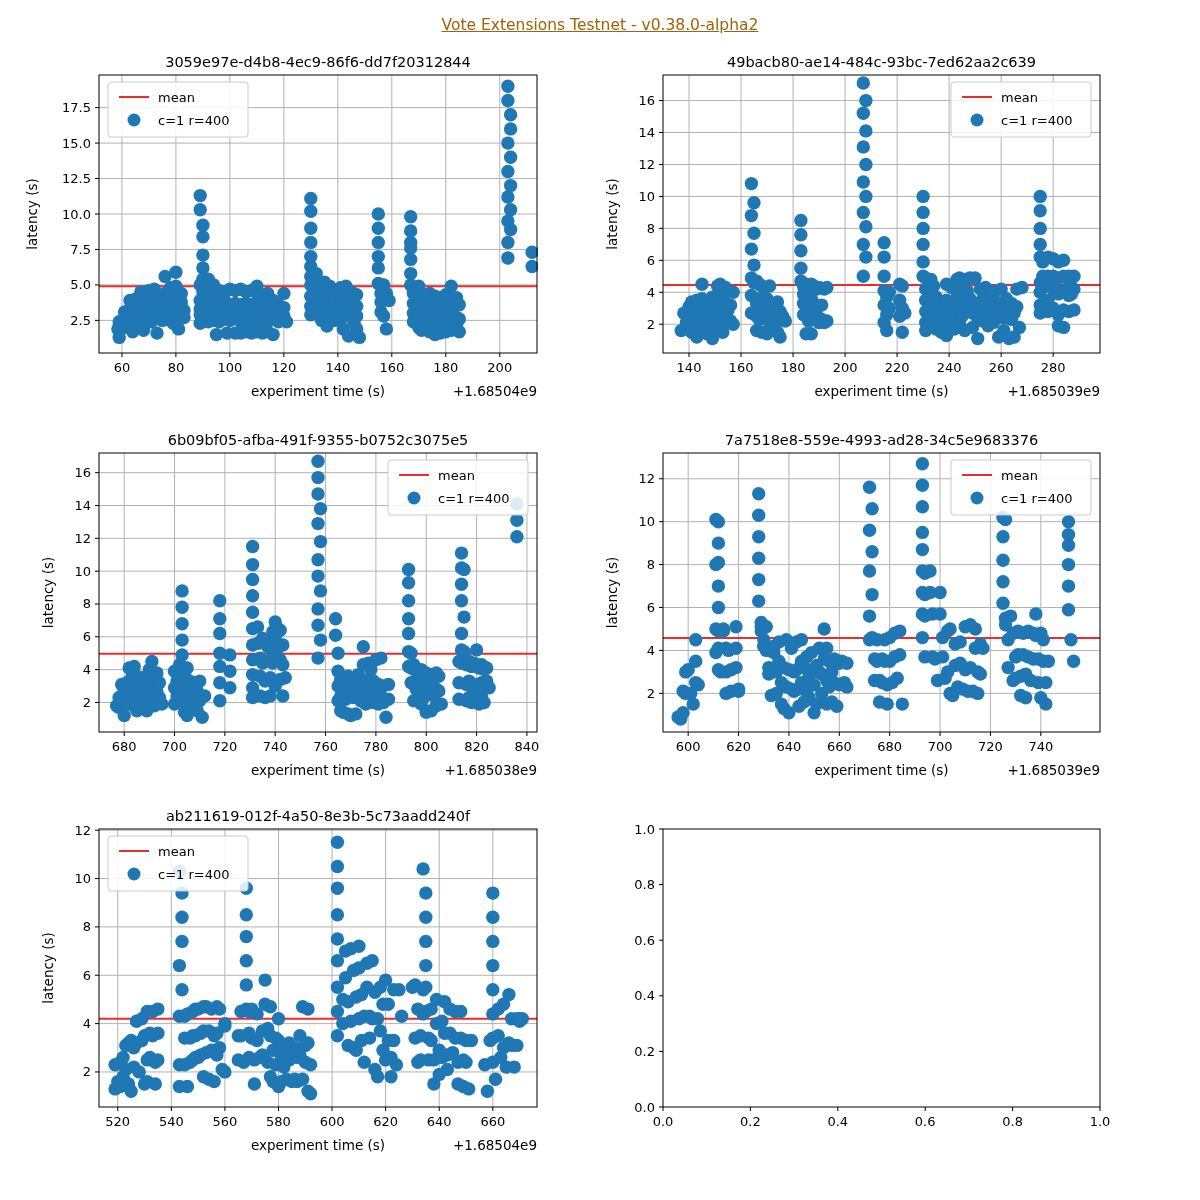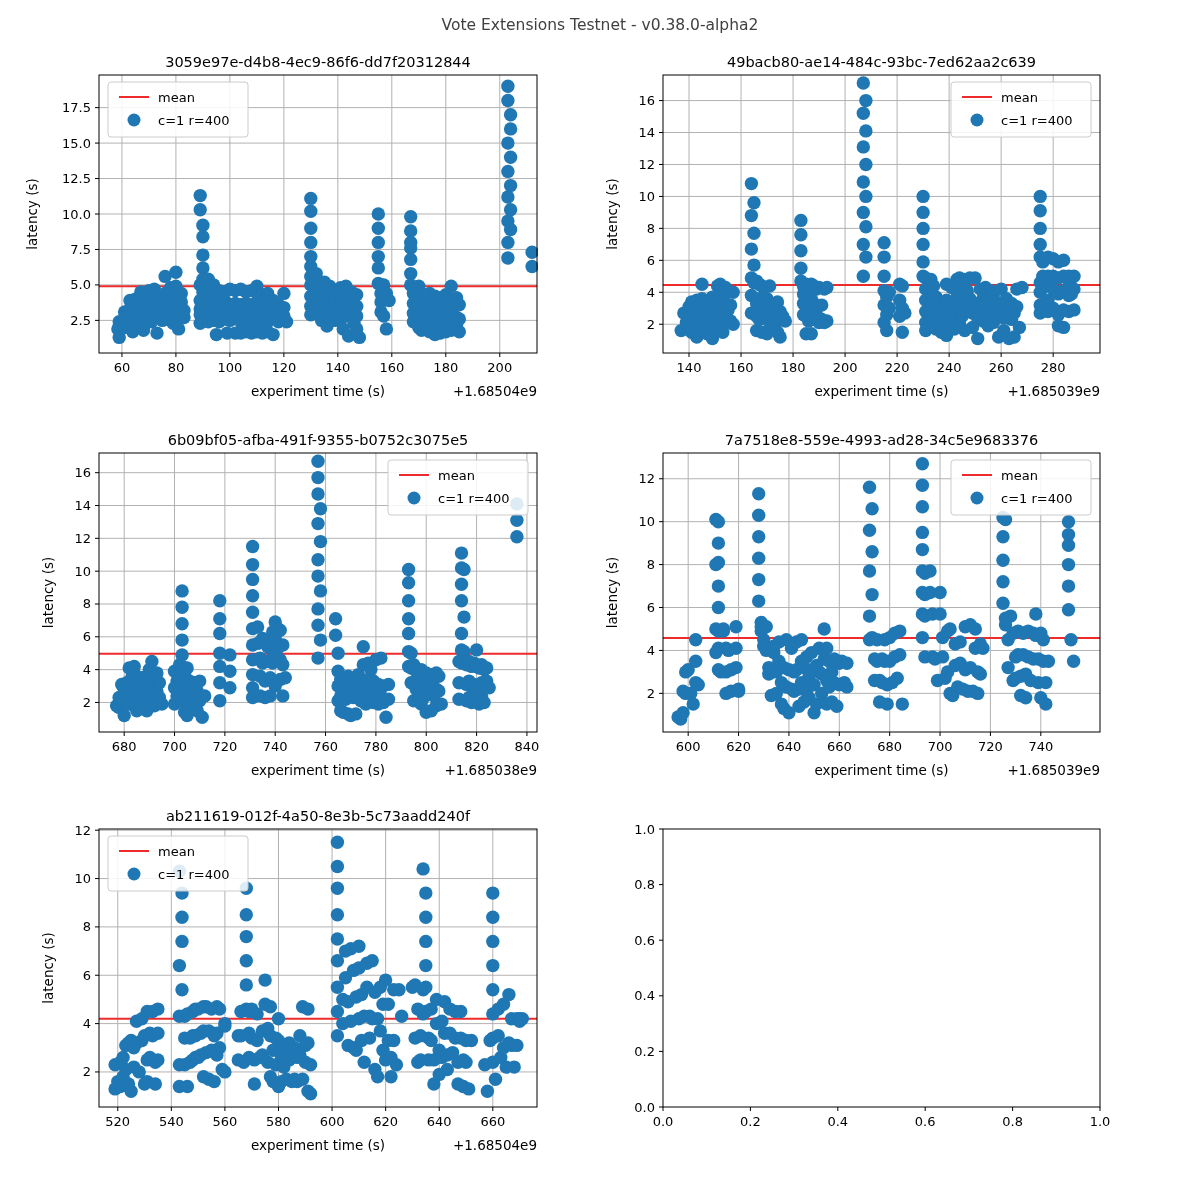--- a/index.html
+++ b/index.html
@@ -1,18 +1,18 @@
 <!DOCTYPE html>
 <html><head>
 <meta charset="utf-8">
 <style>
   html,body{margin:0;padding:0;background:#ffffff;}
   body{width:1200px;height:1200px;position:relative;font-family:"DejaVu Sans",sans-serif;color:#000;}
   #figure{position:absolute;inset:0;background:#fff;}
-  #suptitle{position:absolute;top:16px;left:0;width:1200px;text-align:center;font-size:15.5px;color:#404040;}
+  #suptitle{position:absolute;top:16px;left:0;width:1200px;text-align:center;font-size:15.5px;color:#a16207;text-decoration:underline;}
   svg{position:absolute;top:0;left:0;font-family:"DejaVu Sans",sans-serif;}
 </style>
 </head>
 <body>
 
 <div id="figure">
   <div id="suptitle">Vote Extensions Testnet - v0.38.0-alpha2</div>
   <svg id="chart-canvas" width="1200" height="1200" viewBox="0 0 1200 1200">
       <g>
         <clipPath id="clip0">

